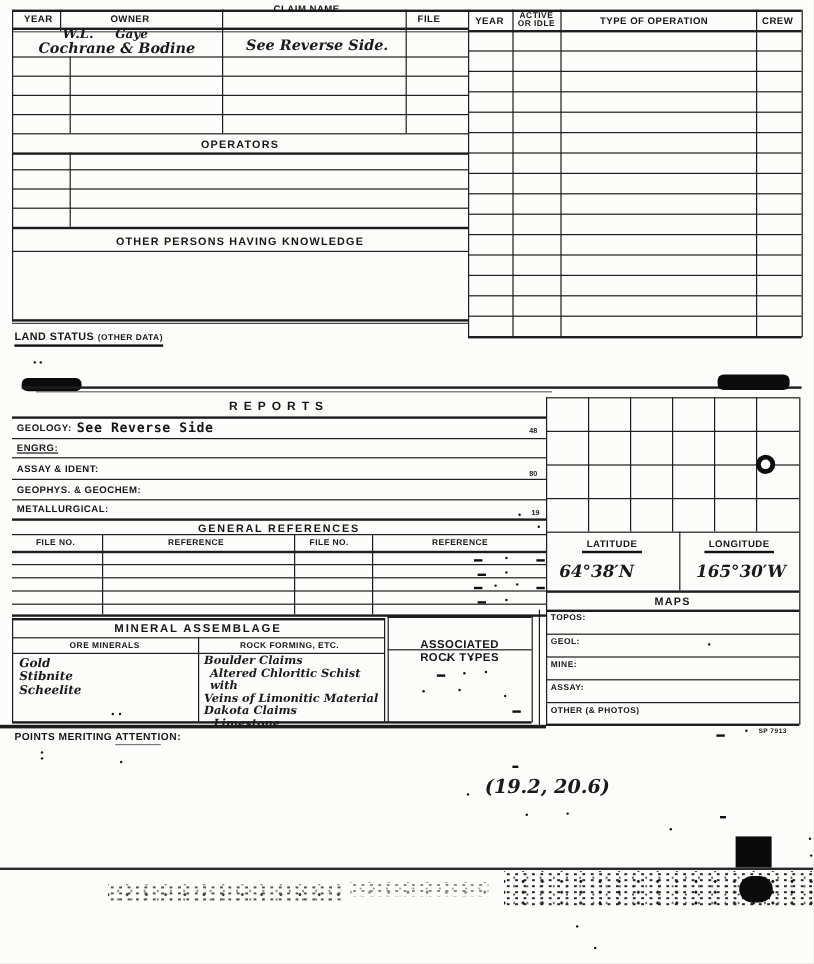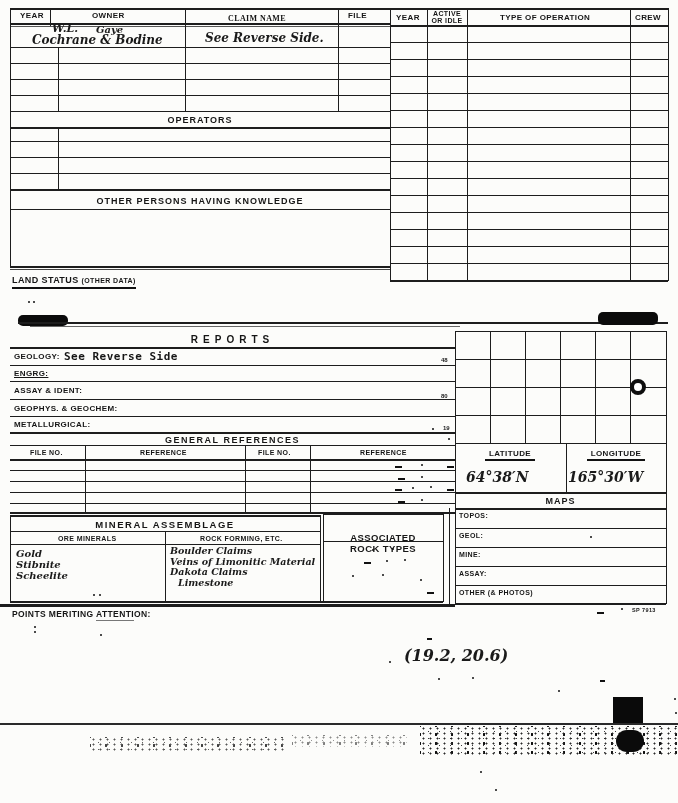--- a/index.html
+++ b/index.html
@@ -31,21 +31,21 @@
 </style>
 </head>
 <body>
 
 <div class="page">
 
   <div>
     <i class="hl hv" style="left:10px;top:8px;width:380px;"></i>
     <span class="lbl" style="left:20px;top:11px;">YEAR</span>
     <span class="lbl" style="left:92px;top:11px;">OWNER</span>
-    <span class="lbl" style="left:228px;top:14px;font-family:Liberation Serif, serif;">CLAIM NAME</span>
+    <span class="lbl" style="left:228px;top:3px;">CLAIM NAME</span>
     <span class="lbl" style="left:348px;top:11px;">FILE</span>
     <i class="hl hv" style="left:10px;top:23px;width:380px;"></i>
     <i class="hl" style="left:10px;top:26px;width:380px;background:#555;"></i>
 
     <span class="hand" style="left:52px;top:22px;font-size:11px;">W.L.</span>
     <span class="hand" style="left:96px;top:24px;font-size:10px;">Gaye</span>
     <span class="hand" style="left:32px;top:33px;font-size:12px;">Cochrane &amp; Bodine</span>
     <span class="hand" style="left:205px;top:31px;font-size:12px;">See Reverse Side.</span>
 
     <i class="hl" style="left:10px;top:47px;width:380px;"></i>
@@ -198,21 +198,21 @@
     <span class="marker" style="left:630px;top:379px;"></span>
 
     <div class="lbl ctr" style="left:455px;top:449px;width:110px;font-size:8px;">
       <span style="border-bottom:2px solid #111;padding:0 4px 1px;">LATITUDE</span>
     </div>
     <div class="lbl ctr" style="left:566px;top:449px;width:100px;font-size:8px;">
       <span style="border-bottom:2px solid #111;padding:0 4px 1px;">LONGITUDE</span>
     </div>
     <i class="vl" style="left:566px;top:443px;height:49px;"></i>
     <span class="hand" style="left:466px;top:469px;font-size:14px;">64°38′N</span>
-    <span class="hand" style="left:568px;top:469px;font-size:14px;">165°30′W</span>
+    <span class="hand" style="left:580px;top:469px;font-size:14px;">165°30′W</span>
     <i class="hl hv" style="left:455px;top:492px;width:211px;"></i>
 
     <div class="lbl ctr" style="left:455px;top:496px;width:211px;font-size:9px;letter-spacing:1px;">MAPS</div>
     <i class="hl hv" style="left:455px;top:508px;width:211px;"></i>
     <span class="lbl sm" style="left:459px;top:512px;">TOPOS:</span>
     <i class="hl" style="left:455px;top:528px;width:211px;"></i>
     <span class="lbl sm" style="left:459px;top:532px;">GEOL:</span>
     <span class="dot" style="left:590px;top:536px;"></span>
     <i class="hl" style="left:455px;top:547px;width:211px;"></i>
     <span class="lbl sm" style="left:459px;top:551px;">MINE:</span>
@@ -235,20 +235,21 @@
     <i class="vl" style="left:10px;top:515px;height:87px;"></i>
     <i class="vl" style="left:320px;top:515px;height:87px;"></i>
 
     <div class="hand" style="left:16px;top:548px;font-size:10px;line-height:11px;white-space:normal;">
       <div>Gold</div>
       <div>Stibnite</div>
       <div>Scheelite</div>
     </div>
     <div class="hand" style="left:170px;top:546px;font-size:9.5px;line-height:10.5px;white-space:normal;width:150px;font-style:italic;">
       <div>Boulder Claims</div>
+      <div style="padding-left:5px;">Altered Chloritic Schist with</div>
       <div>Veins of Limonitic Material</div>
       <div>Dakota Claims</div>
       <div style="padding-left:8px;">Limestone</div>
     </div>
     <span class="dot" style="left:93px;top:594px;"></span>
     <span class="dot" style="left:99px;top:594px;"></span>
     <i class="hl hv" style="left:10px;top:601px;width:433px;"></i>
   </div>
 
   <div>

